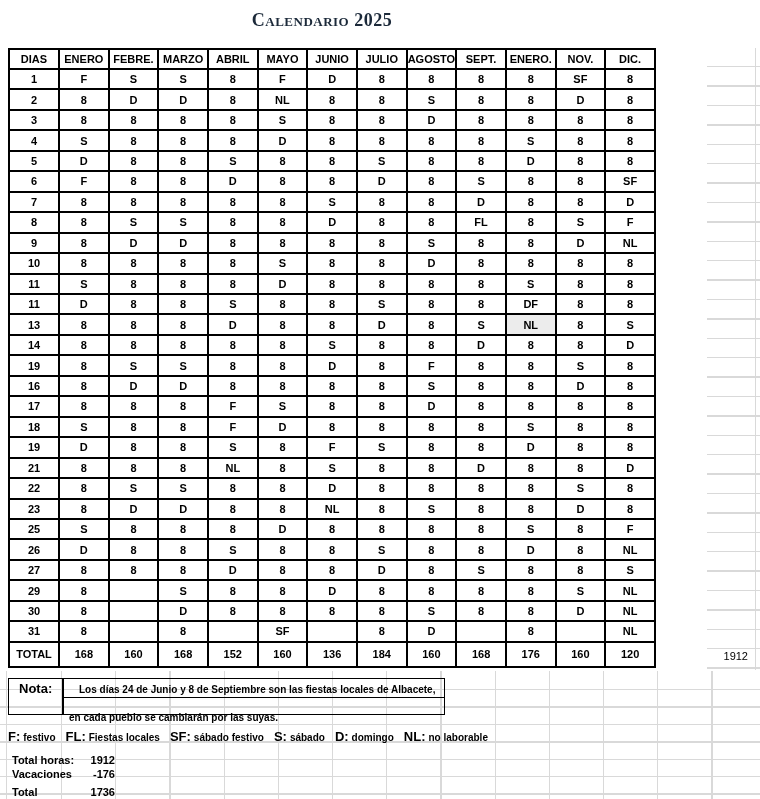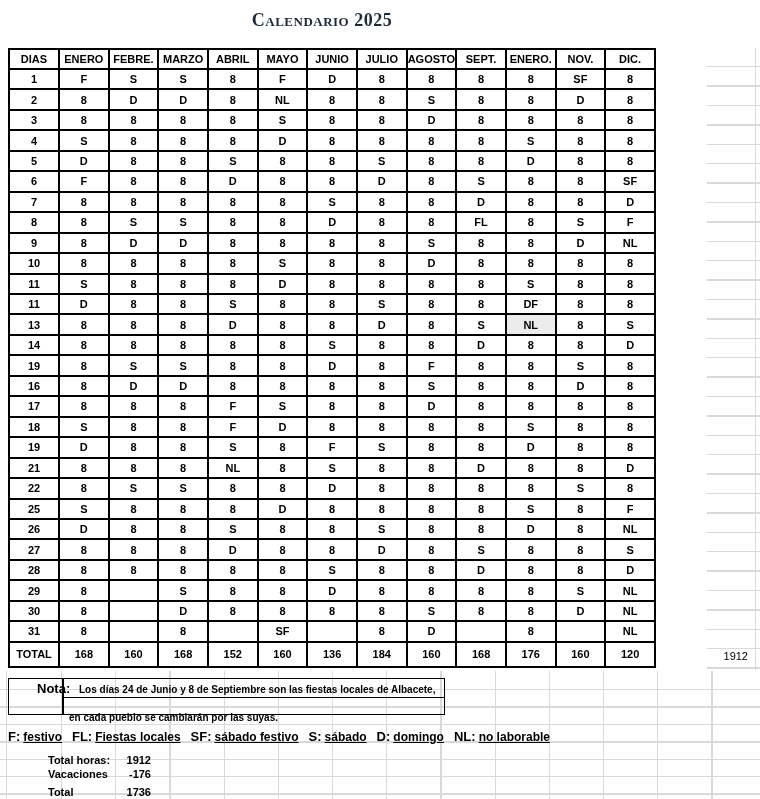--- a/index.html
+++ b/index.html
@@ -49,35 +49,35 @@
     font-size:11px; color:#000;
   }
   
   .nota-box {
     position:absolute; left:8px; top:678px; width:437px; height:37px;
     border:1.5px solid #000; background:transparent;
   }
   .nota-box .vdiv { position:absolute; left:53px; top:0; width:1.5px; height:100%; background:#000; }
   .nota-box .hdiv { position:absolute; left:53px; top:17.5px; right:0; height:1.5px; background:#000; }
   .nota-label {
-    position:absolute; left:29px; top:681px; font-size:13px; font-weight:bold; color:#000;padding-left:8px;
+    position:absolute; left:11px; top:681px; font-size:13px; font-weight:bold; color:#000;padding-left:8px;
   }
   .nota-line1 { position:absolute; left:79px; top:684px; font-size:10px; font-weight:bold; color:#000; }
   .nota-line2 { position:absolute; left:69px; top:712px; font-size:10px; font-weight:bold; color:#000; }
   
   .legend {
     position:absolute; left:8px; top:729px; width:740px; height:20px;
     display:flex; align-items:baseline; color:#000;
   }
   .legend .item { display:flex; align-items:baseline; margin-right:10px; }
   .legend .key  { font-size:13px; font-weight:bold; margin-right:3px; }
-  .legend .desc { font-size:12px; font-weight:bold;text-decoration:underline; }
+  .legend .desc { font-size:10px; font-weight:bold; }
   
   .summary { position:absolute; left:0; top:752px; width:200px; }
-  .sum-row { position:absolute; left:0; width:200px; height:14px;margin-left:36px; }
+  .sum-row { position:absolute; left:0; width:200px; height:14px; }
   .sum-row .lbl { position:absolute; left:12px; font-size:11px; font-weight:bold; color:#000; }
   .sum-row .val { position:absolute; left:60px; width:55px; text-align:right; font-size:11px; font-weight:bold; color:#000; }
   .sum-row-0 { top:2px; }
   .sum-row-1 { top:16px; }
   .sum-row-2 { top:34px; }
 </style>
 </head>
 <body>
 
 <div class="title">Calendario 2025</div>
@@ -413,20 +413,35 @@
         <td>8</td>
         <td class="v-letter">D</td>
         <td>8</td>
         <td>8</td>
         <td>8</td>
         <td>8</td>
         <td class="v-letter">S</td>
         <td>8</td>
       </tr>
       <tr>
+        <td>23</td>
+        <td>8</td>
+        <td class="v-letter">D</td>
+        <td class="v-letter">D</td>
+        <td>8</td>
+        <td>8</td>
+        <td class="v-nl">NL</td>
+        <td>8</td>
+        <td class="v-letter">S</td>
+        <td>8</td>
+        <td>8</td>
+        <td class="v-letter">D</td>
+        <td>8</td>
+      </tr>
+      <tr>
         <td>25</td>
         <td class="v-letter">S</td>
         <td>8</td>
         <td>8</td>
         <td>8</td>
         <td class="v-letter">D</td>
         <td>8</td>
         <td>8</td>
         <td>8</td>
         <td>8</td>
@@ -456,35 +471,20 @@
         <td>8</td>
         <td class="v-letter">D</td>
         <td>8</td>
         <td>8</td>
         <td class="v-letter">D</td>
         <td>8</td>
         <td class="v-letter">S</td>
         <td>8</td>
         <td>8</td>
         <td class="v-letter">S</td>
-      </tr>
-      <tr>
-        <td>28</td>
-        <td>8</td>
-        <td>8</td>
-        <td>8</td>
-        <td>8</td>
-        <td>8</td>
-        <td class="v-letter">S</td>
-        <td>8</td>
-        <td>8</td>
-        <td class="v-letter">D</td>
-        <td>8</td>
-        <td>8</td>
-        <td class="v-letter">D</td>
       </tr>
       <tr>
         <td>29</td>
         <td>8</td>
         <td class="v-empty"></td>
         <td class="v-letter">S</td>
         <td>8</td>
         <td>8</td>
         <td class="v-letter">D</td>
         <td>8</td>

